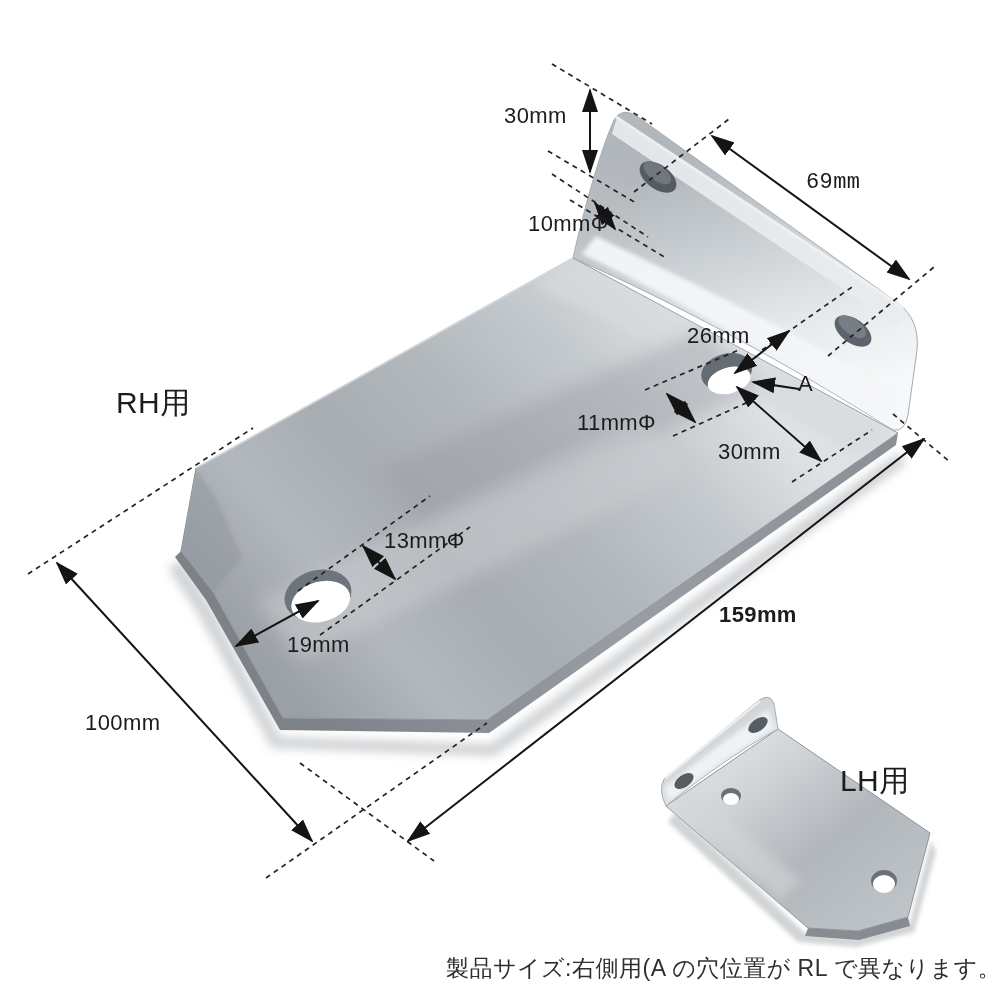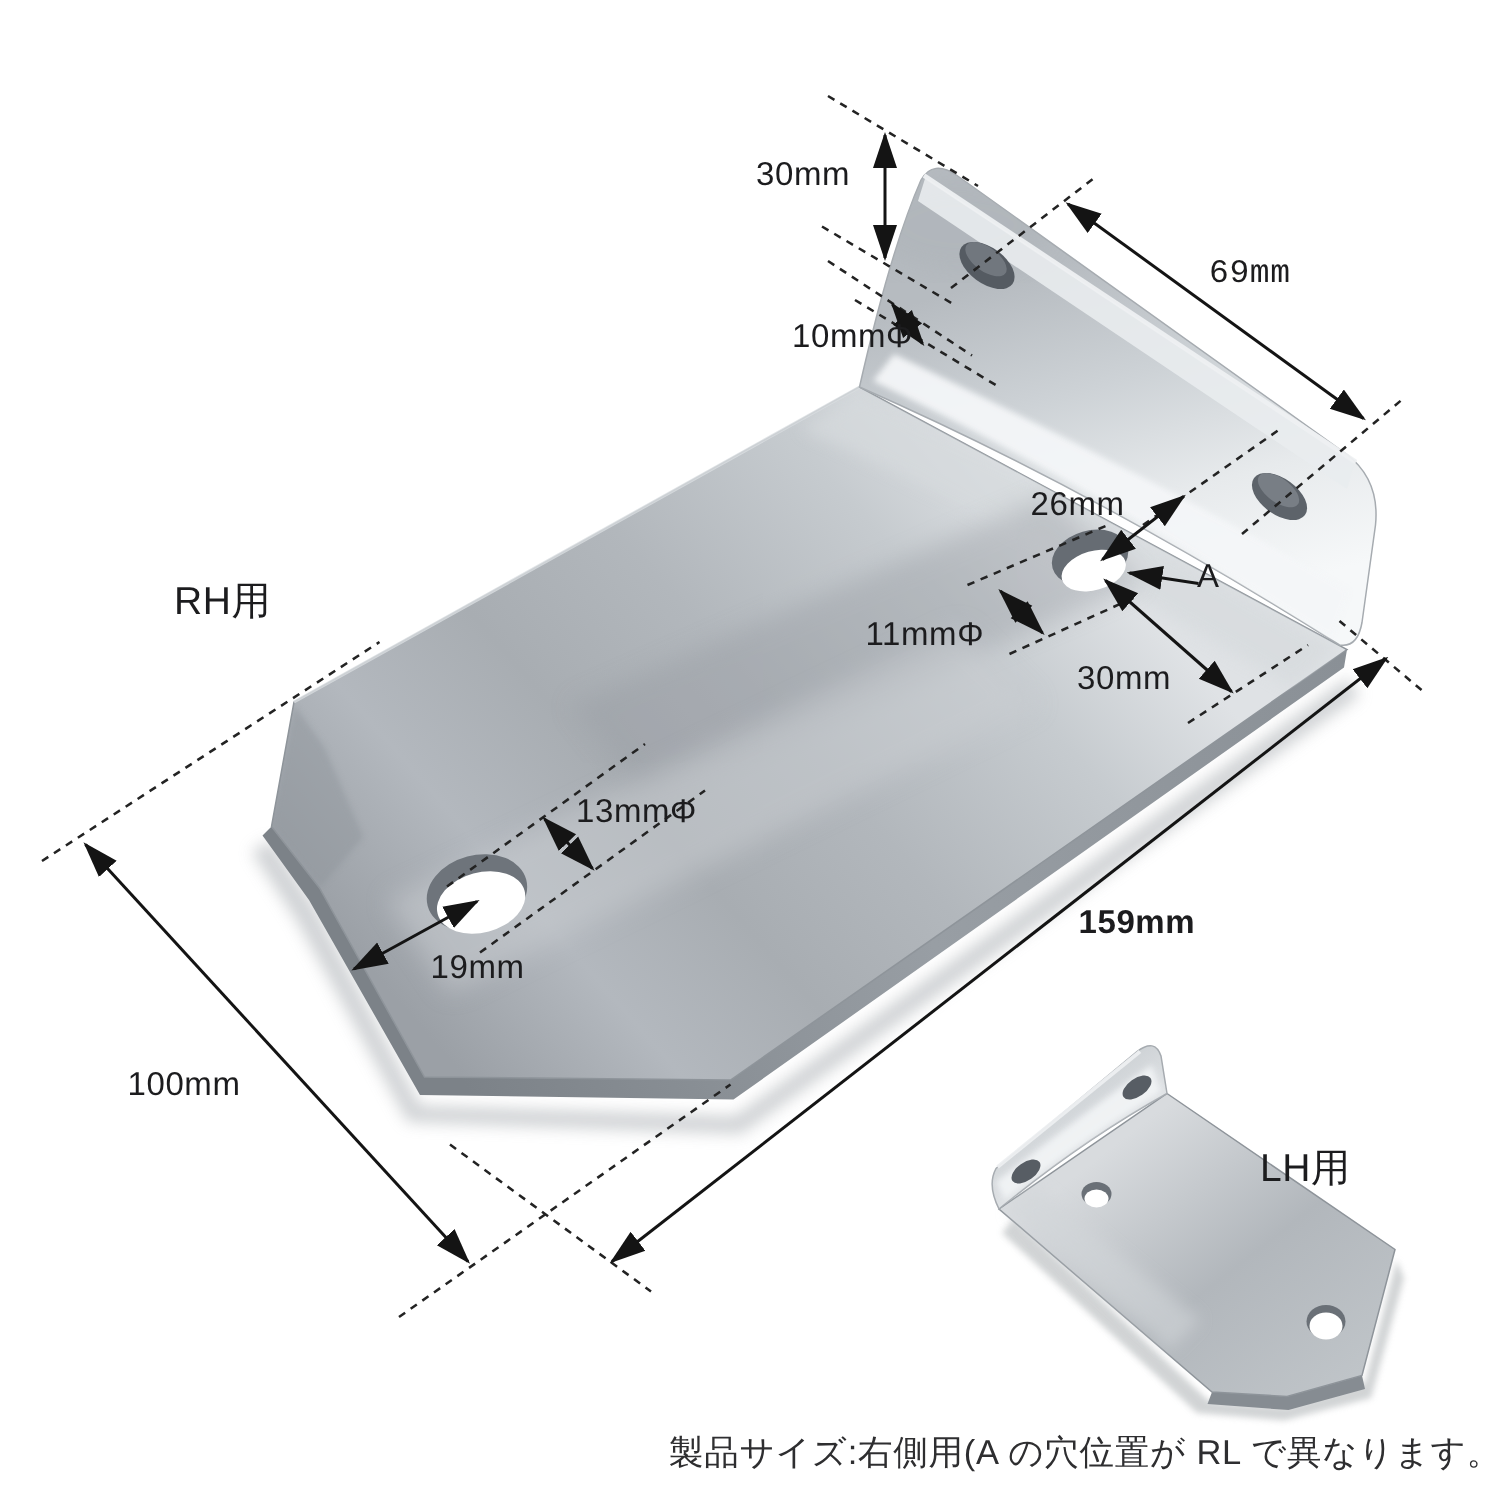--- a/index.html
+++ b/index.html
@@ -7,21 +7,21 @@
     position:relative; width:1000px; height:1000px;
     background:#ffffff; overflow:hidden;
     font-family:"Liberation Sans", sans-serif;
   }
   .stage svg { position:absolute; left:0; top:0; }
   .lbl {
     position:absolute; font-size:22px; color:#1c1c1e;
     letter-spacing:0.4px; white-space:nowrap; line-height:1.1;
     font-family:"Liberation Sans", sans-serif;
   }
-  .lbl.small { font-size:26px; }
+  .lbl.small { font-size:30px; }
   .caption {
     position:absolute; font-size:23px; color:#2e2e30;
     white-space:nowrap; letter-spacing:0.5px;
     font-family:"Liberation Sans", sans-serif;
   }
 </style>
 </head>
 <body>
 
 <div class="stage">

